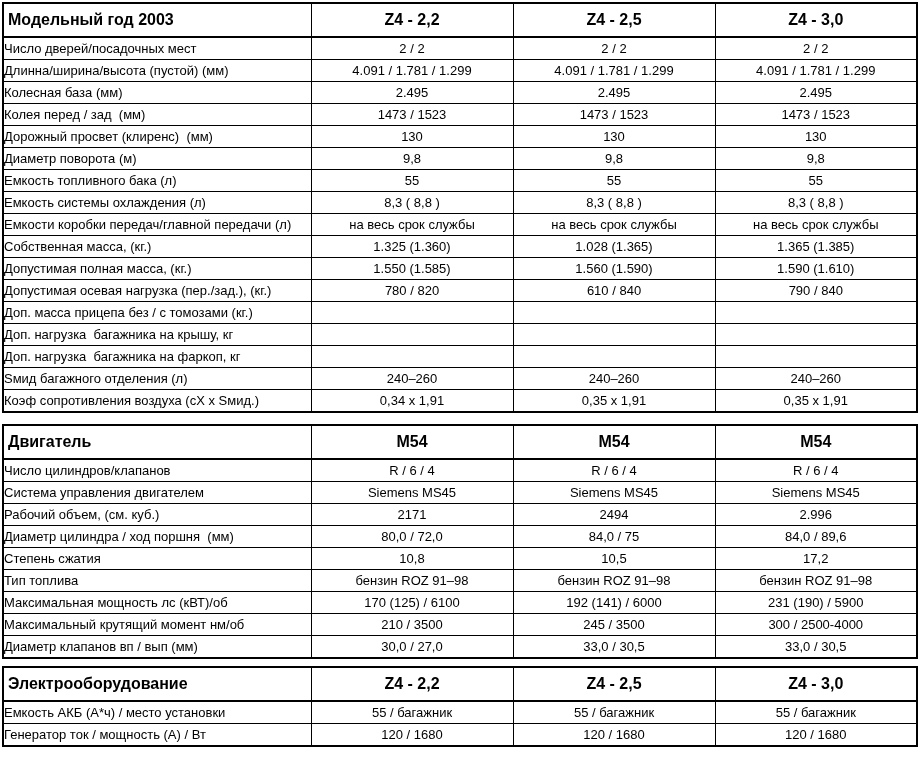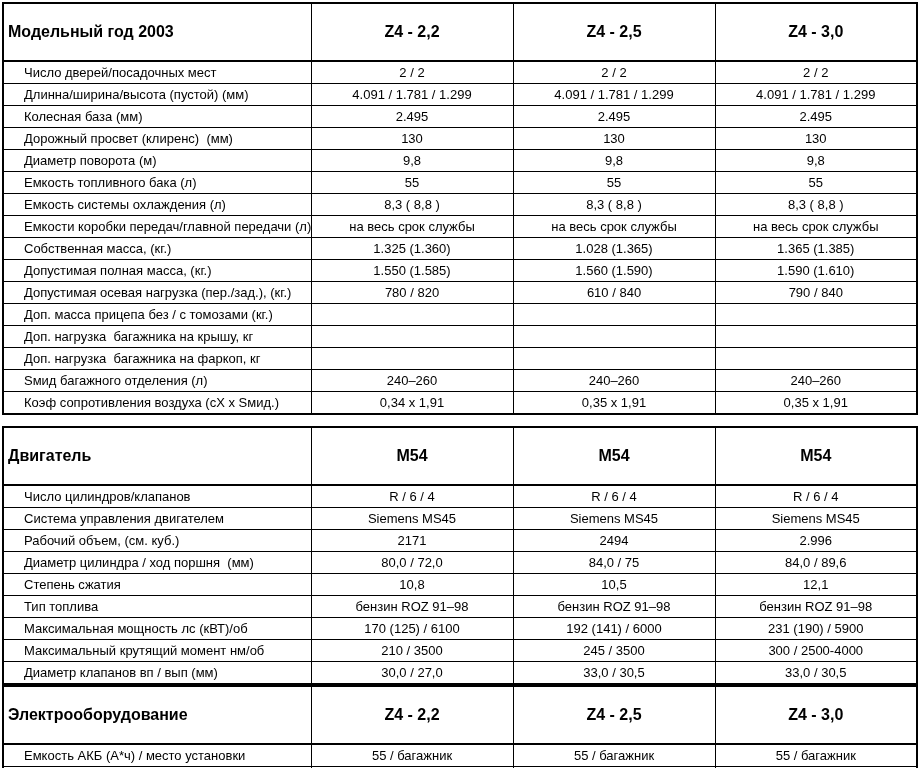--- a/index.html
+++ b/index.html
@@ -16,51 +16,51 @@
     padding: 2px 0 0 2px;
     overflow: hidden;
   }
   table.spec-table {
     border-collapse: collapse;
     table-layout: fixed;
     width: 914px;
     border: 2px solid #000;
   }
   table.t1 { margin-bottom: 11px; }
-  table.t2 { }
+  table.t2 { margin-bottom: 7px; }
   col.c-label { width: 308px; }
   col.c-val { width: 202px; }
   th, td {
     border: 1px solid #000;
     overflow: hidden;
     vertical-align: middle;
   }
   thead th {
     border-bottom: 2px solid #000;
     height: 24px;
     font-size: 16px;
     font-weight: bold;
     text-align: center;
-    padding: 16px 2px;
+    padding: 4px 2px;
     white-space: pre;
   }
   thead th.label-cell {
     text-align: left;
     padding-left: 4px;
   }
   tbody td {
     height: 21px;
     font-size: 13px;
     text-align: center;
     padding: 0 2px;
     white-space: pre;
   }
   tbody td.label-cell {
     text-align: left;
-    padding-left: 20px;
+    padding-left: 0;
   }
 </style>
 </head>
 <body>
 
 <div class="page">
 
   <table class="spec-table t1">
     <colgroup>
         <col class="c-label">
@@ -89,20 +89,26 @@
           <td class="value-cell">4.091 / 1.781 / 1.299</td>
           <td class="value-cell">4.091 / 1.781 / 1.299</td>
         </tr>
         <tr>
           <td class="label-cell">Колесная база (мм)</td>
           <td class="value-cell">2.495</td>
           <td class="value-cell">2.495</td>
           <td class="value-cell">2.495</td>
         </tr>
         <tr>
+          <td class="label-cell">Колея перед / зад  (мм)</td>
+          <td class="value-cell">1473 / 1523</td>
+          <td class="value-cell">1473 / 1523</td>
+          <td class="value-cell">1473 / 1523</td>
+        </tr>
+        <tr>
           <td class="label-cell">Дорожный просвет (клиренс)  (мм)</td>
           <td class="value-cell">130</td>
           <td class="value-cell">130</td>
           <td class="value-cell">130</td>
         </tr>
         <tr>
           <td class="label-cell">Диаметр поворота (м)</td>
           <td class="value-cell">9,8</td>
           <td class="value-cell">9,8</td>
           <td class="value-cell">9,8</td>
@@ -213,21 +219,21 @@
         <tr>
           <td class="label-cell">Диаметр цилиндра / ход поршня  (мм)</td>
           <td class="value-cell">80,0 / 72,0</td>
           <td class="value-cell">84,0 / 75</td>
           <td class="value-cell">84,0 / 89,6</td>
         </tr>
         <tr>
           <td class="label-cell">Степень сжатия</td>
           <td class="value-cell">10,8</td>
           <td class="value-cell">10,5</td>
-          <td class="value-cell">12,1</td>
+          <td class="value-cell">17,2</td>
         </tr>
         <tr>
           <td class="label-cell">Тип топлива</td>
           <td class="value-cell">бензин ROZ 91–98</td>
           <td class="value-cell">бензин ROZ 91–98</td>
           <td class="value-cell">бензин ROZ 91–98</td>
         </tr>
         <tr>
           <td class="label-cell">Максимальная мощность лс (кВТ)/об</td>
           <td class="value-cell">170 (125) / 6100</td>

